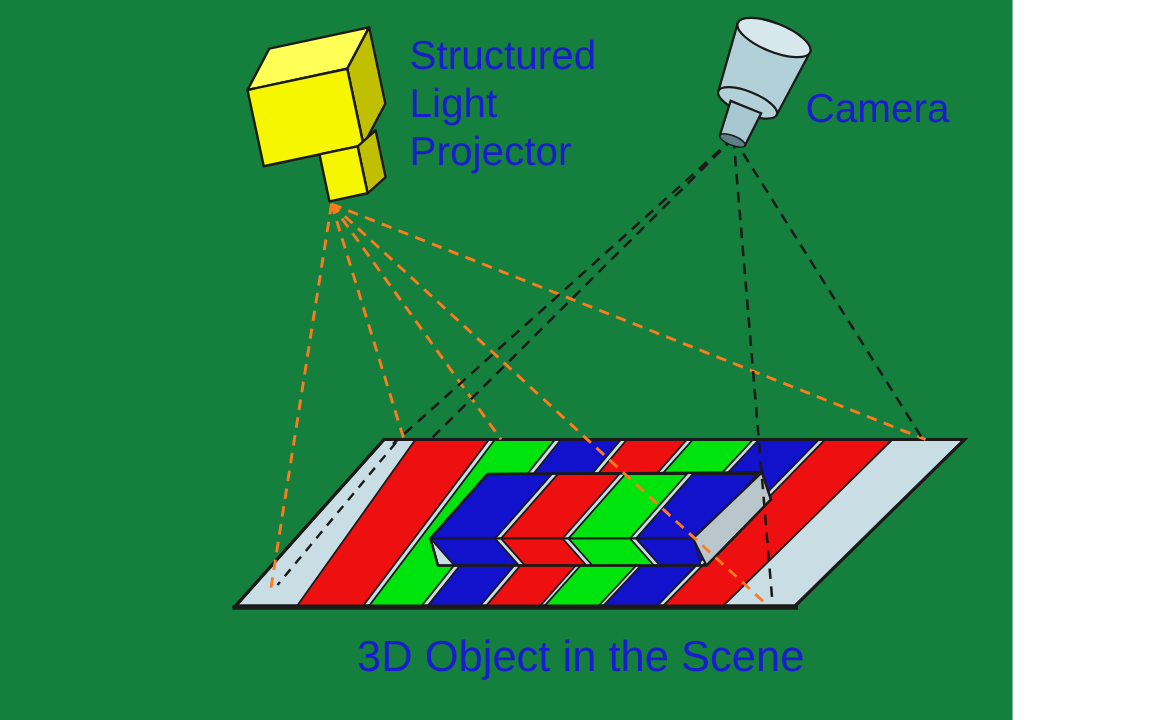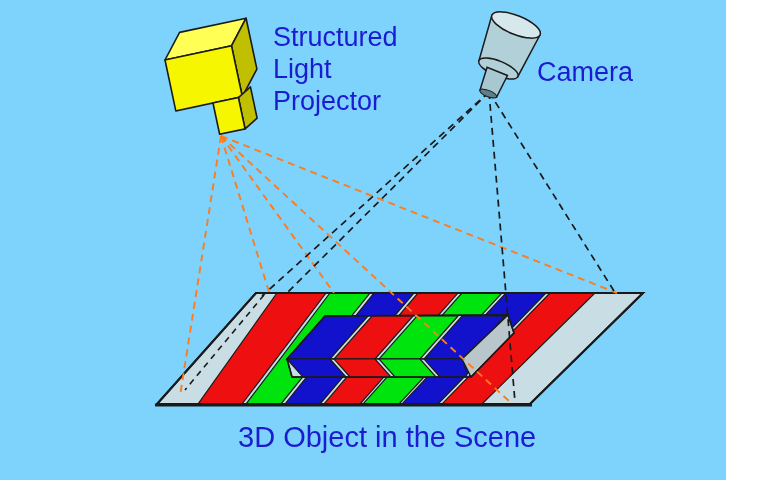--- a/index.html
+++ b/index.html
@@ -1,16 +1,16 @@
 <!DOCTYPE html>
 <html style="--label_text: #1b1bd0; --projector_ray: #ff7b1e; --camera_ray: #1a1a1a; --stripe_red: #ee1010; --stripe_green: #00e40e; --stripe_blue: #1212cc; --plane_base: #c8dde4; --projector_front: #f6f600; --projector_top: #ffff55; --projector_side: #c0c000; --camera_body: #b2d0d8; --camera_top: #d6e8ec; --camera_lens: #a7c8d1; --object_side: #b9c6cb; --outline: #1a1a1a;"><head>
 <meta charset="utf-8">
 <style>
   html,body { margin:0; padding:0; background:#ffffff; }
-  .stage { position:relative; width:726px; height:480px; background:#7dd3fc; overflow:hidden;
+  .stage { position:relative; width:675px; height:480px; background:#15803d; overflow:hidden;
            font-family:"Liberation Sans", sans-serif;text-decoration:underline; }
   svg { position:absolute; left:0; top:0; }
   .label { fill: var(--label_text); font-family:"Liberation Sans", sans-serif; }
   .lbl-projector { font-size:27px; }
   .lbl-camera { font-size:27px; }
   .lbl-scene { font-size:29px; }
   .stripe-red   { fill: var(--stripe_red);   stroke: var(--outline); stroke-width:1.2; }
   .stripe-green { fill: var(--stripe_green); stroke: var(--outline); stroke-width:1.2; }
   .stripe-blue  { fill: var(--stripe_blue);  stroke: var(--outline); stroke-width:1.2; }
   .plane-base   { fill: var(--plane_base);   stroke: var(--outline); stroke-width:2; }

